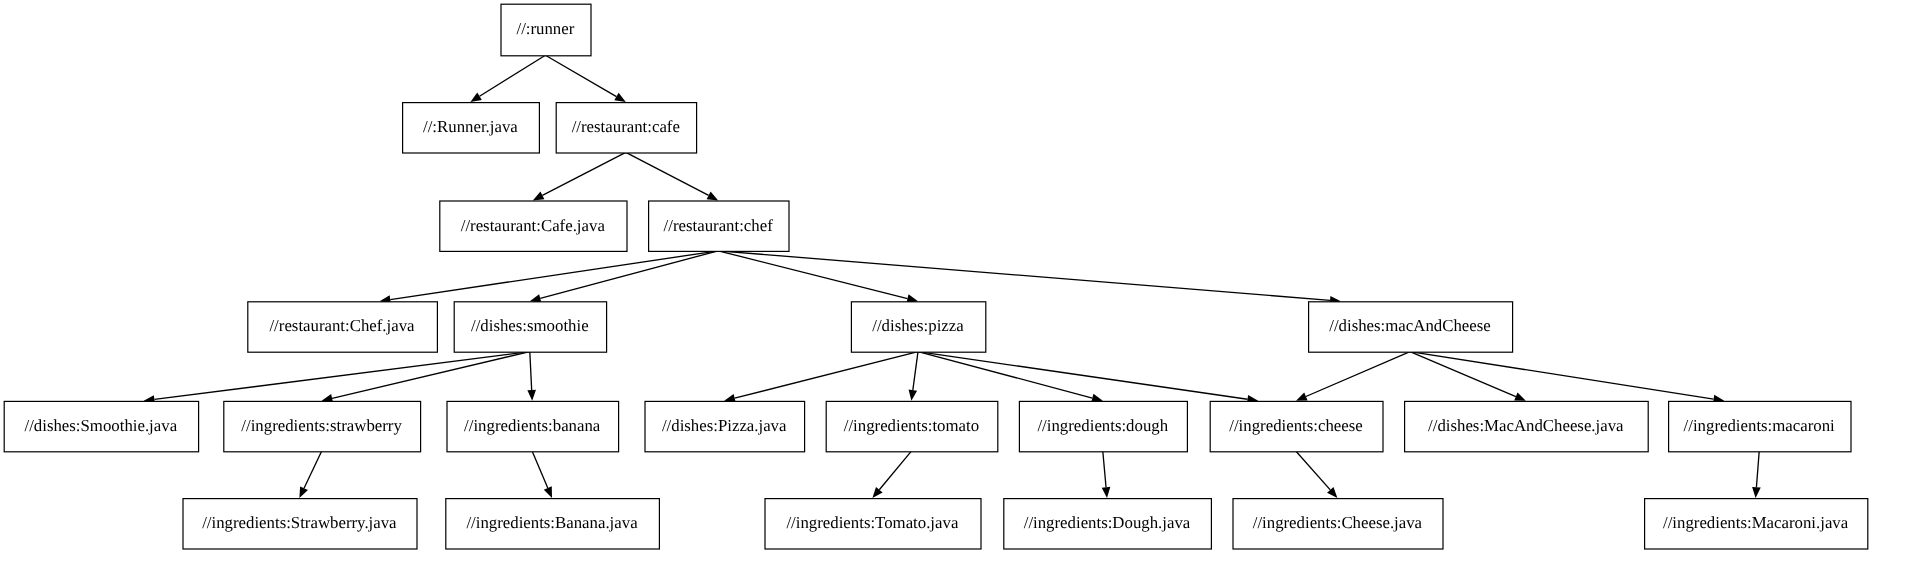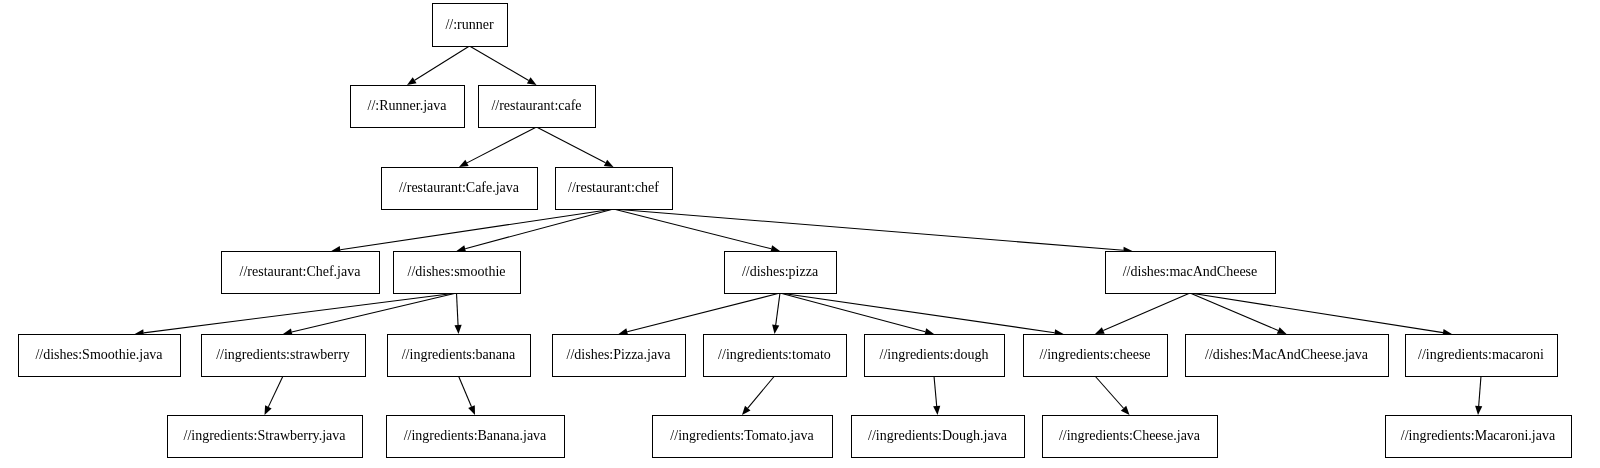--- a/index.html
+++ b/index.html
@@ -10,21 +10,20 @@
   body {
     width: 1600px;
     height: 468px;
     font-family: "Liberation Serif", serif;
     overflow: hidden;
   }
   #graph-root {
     position: relative;
     width: 1512px;
     height: 468px;
-    margin-left: 15px;
   }
   svg#graph-canvas {
     position: absolute;
     top: 0;
     left: 0;
     width: 1600px;
     height: 468px;
     display: block;
     shape-rendering: geometricPrecision;
   }

